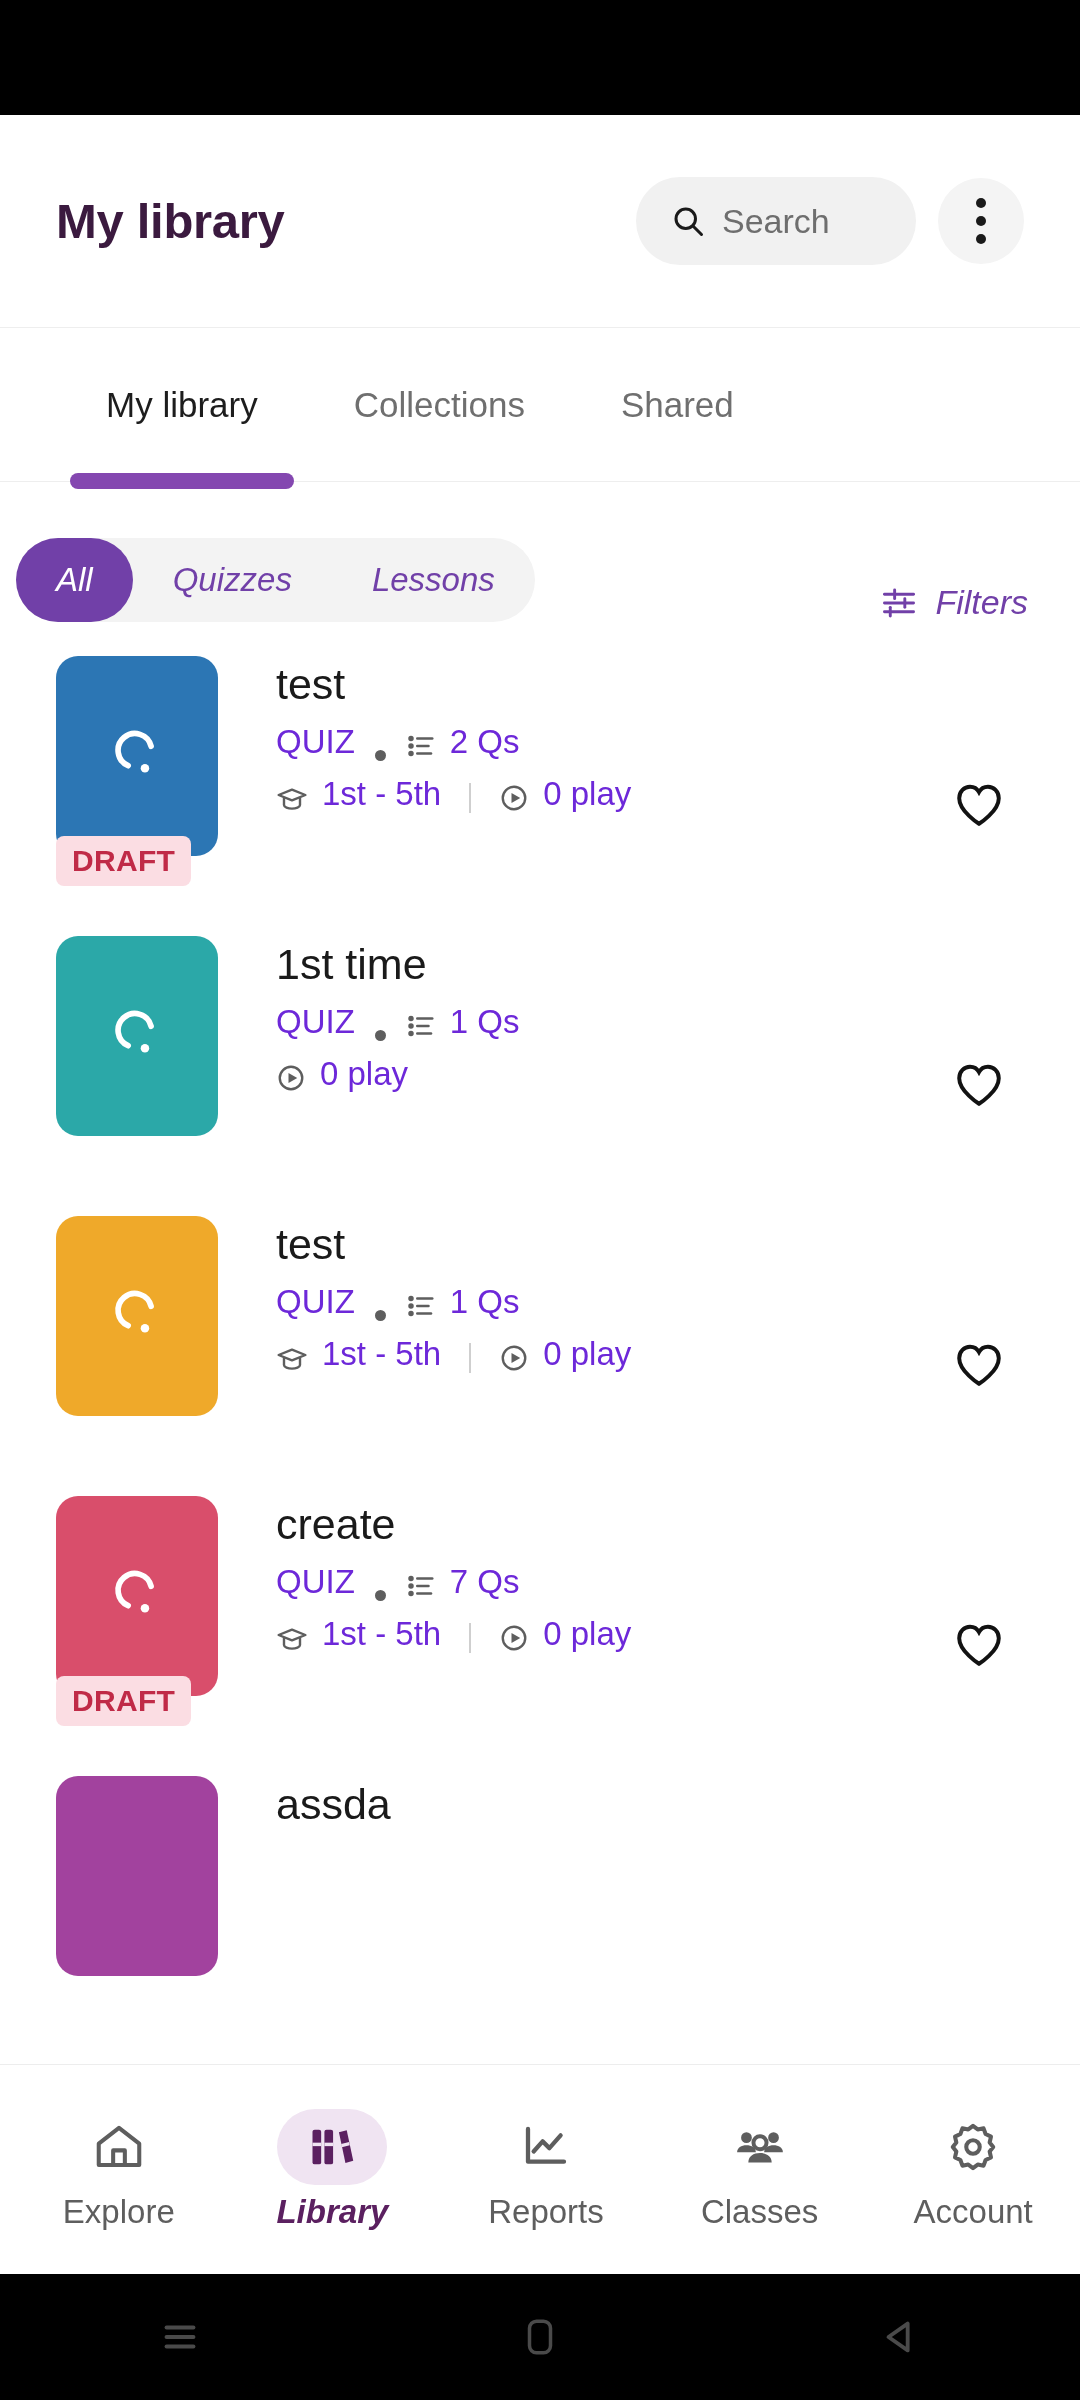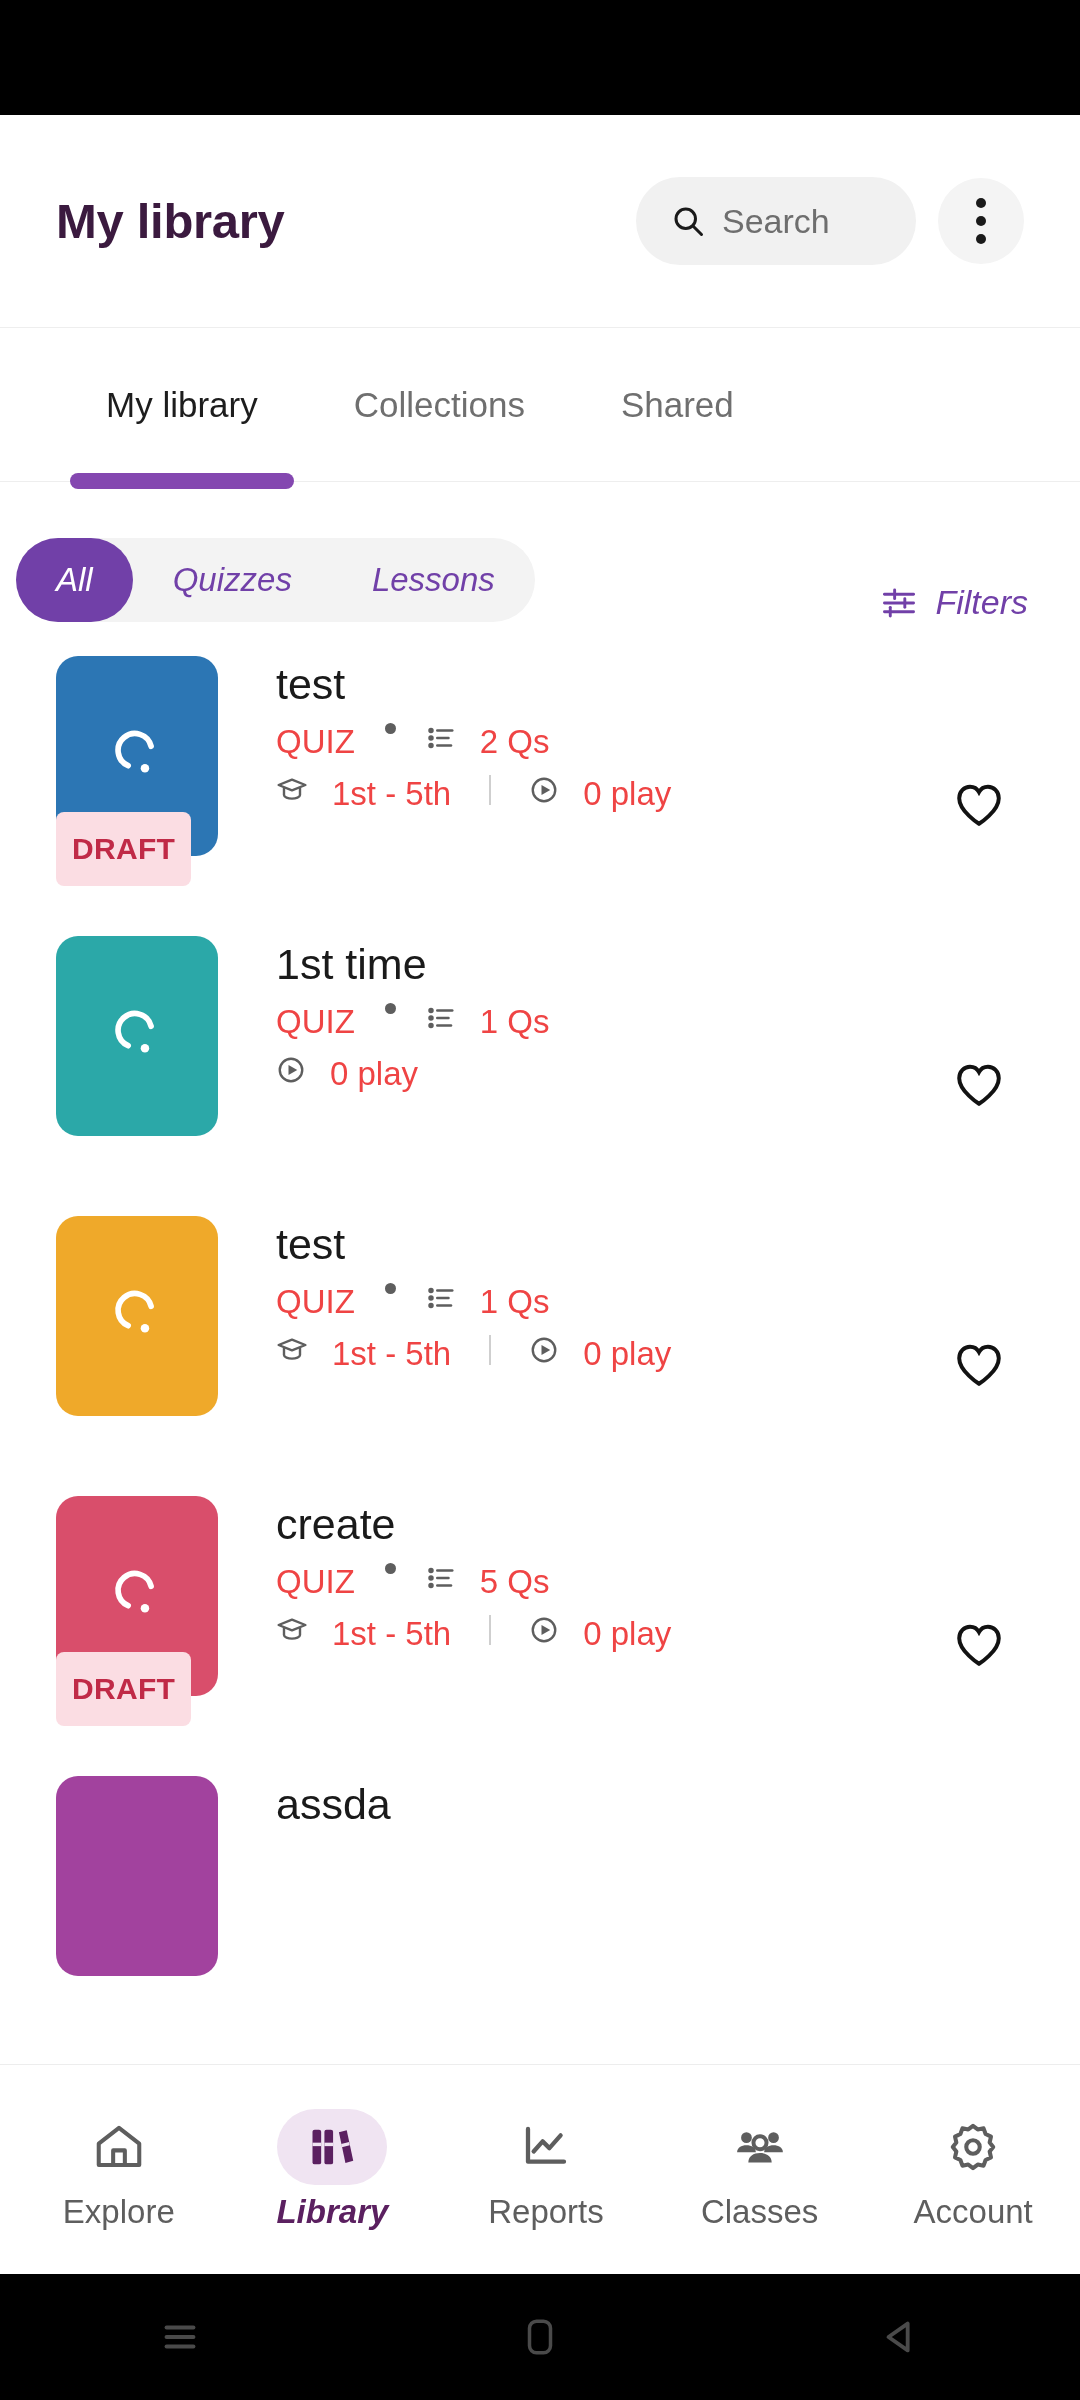--- a/index.html
+++ b/index.html
@@ -84,27 +84,27 @@
   .thumb-wrap { position:relative; width:162px; flex:none; }
   .thumb {
     width:162px; height:200px; border-radius:22px;
     display:flex; align-items:center; justify-content:center;
   }
   .q-logo { width:54px; height:60px; }
   .draft-badge {
     position:absolute; left:0; bottom:-30px;
     background:#FBDDE3; color:#C02A47;
     font-size:30px; font-weight:bold;
-    padding:20px 16px; border-radius:8px; letter-spacing:0.3px;
+    padding:8px 16px; border-radius:8px; letter-spacing:0.3px;
   }
   .card-body { flex:1; padding-left:58px; padding-top:4px; }
   .card-title { font-size:43px; color:#1A1A1A; line-height:1.15; margin-bottom:14px; }
   .meta-line {
-    display:flex; align-items:flex-start; gap:24px;
-    font-size:33px; color:#ef4444; margin-top:14px; white-space:nowrap;
+    display:flex; align-items:flex-end; gap:14px;
+    font-size:33px; color:#6d28d9; margin-top:14px; white-space:nowrap;
   }
   .meta-dot { width:11px; height:11px; border-radius:50%; background:#5E5E5E; margin:0 6px; }
   .meta-sep { width:2px; height:30px; background:#CFCFCF; margin:0 14px; }
   .meta-ico { flex:none; }
   .heart-btn { width:70px; flex:none; align-self:center; margin-top:56px; }
 
   
   .bottom-nav {
     height:210px; flex:none; background:#fff;
     border-top:1.5px solid #EDEDED;
@@ -333,21 +333,21 @@
           <span>QUIZ</span>
           <span class="meta-dot"></span>
           <svg class="meta-ico" width="30" height="30" viewBox="0 0 24 24" fill="none" stroke="#5E5E5E" stroke-width="2" stroke-linecap="round">
             <circle cx="4" cy="6" r="1.2" fill="#5E5E5E"></circle>
               <line x1="9" y1="6" x2="21" y2="6"></line>
             <circle cx="4" cy="12" r="1.2" fill="#5E5E5E"></circle>
               <line x1="9" y1="12" x2="18" y2="12"></line>
             <circle cx="4" cy="18" r="1.2" fill="#5E5E5E"></circle>
               <line x1="9" y1="18" x2="20" y2="18"></line>
           </svg>
-          <span>5 Qs</span>
+          <span>7 Qs</span>
         </div>
         <div class="meta-line">
           <svg class="meta-ico" width="32" height="28" viewBox="0 0 24 20" fill="none" stroke="#5E5E5E" stroke-width="1.8" stroke-linejoin="round">
             <path d="M2 7 L12 3 L22 7 L12 11 Z"></path>
               <path d="M6 9.2 V14.5 C6 16 9 17.2 12 17.2 C15 17.2 18 16 18 14.5 V9.2"></path>
           </svg>
           <span>1st - 5th</span>
           <span class="meta-sep"></span>
           <svg class="meta-ico" width="30" height="30" viewBox="0 0 24 24" fill="none" stroke="#5E5E5E" stroke-width="1.9">
             <circle cx="12" cy="12" r="9"></circle>

